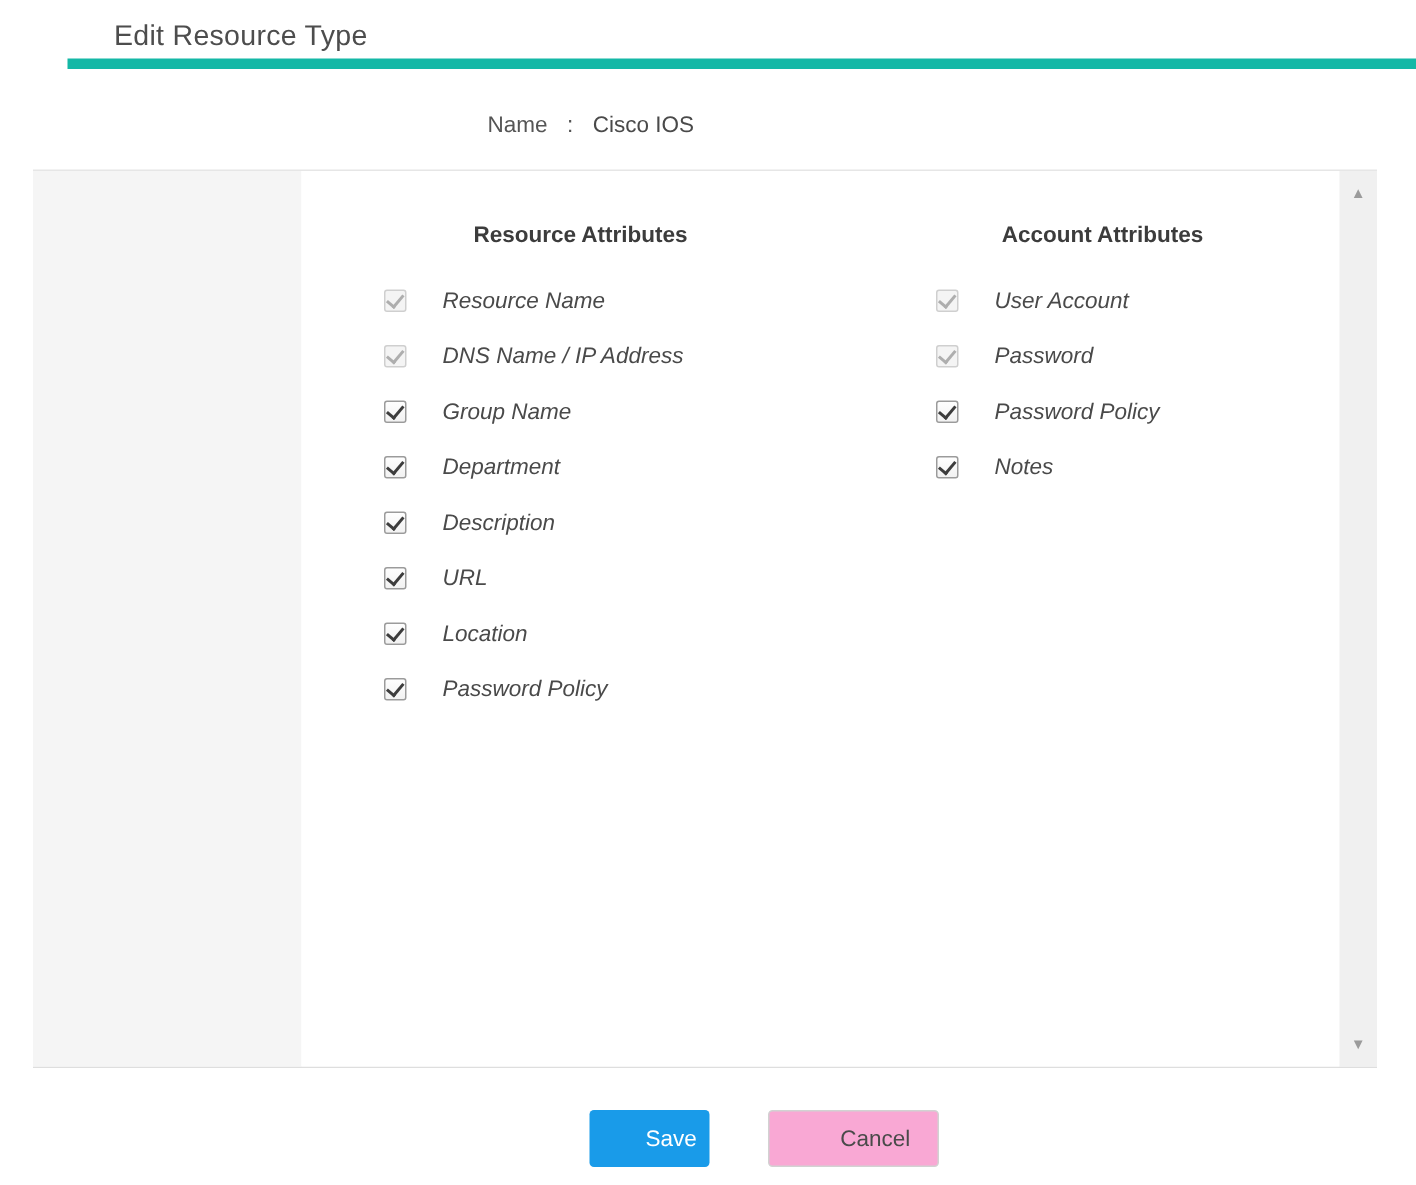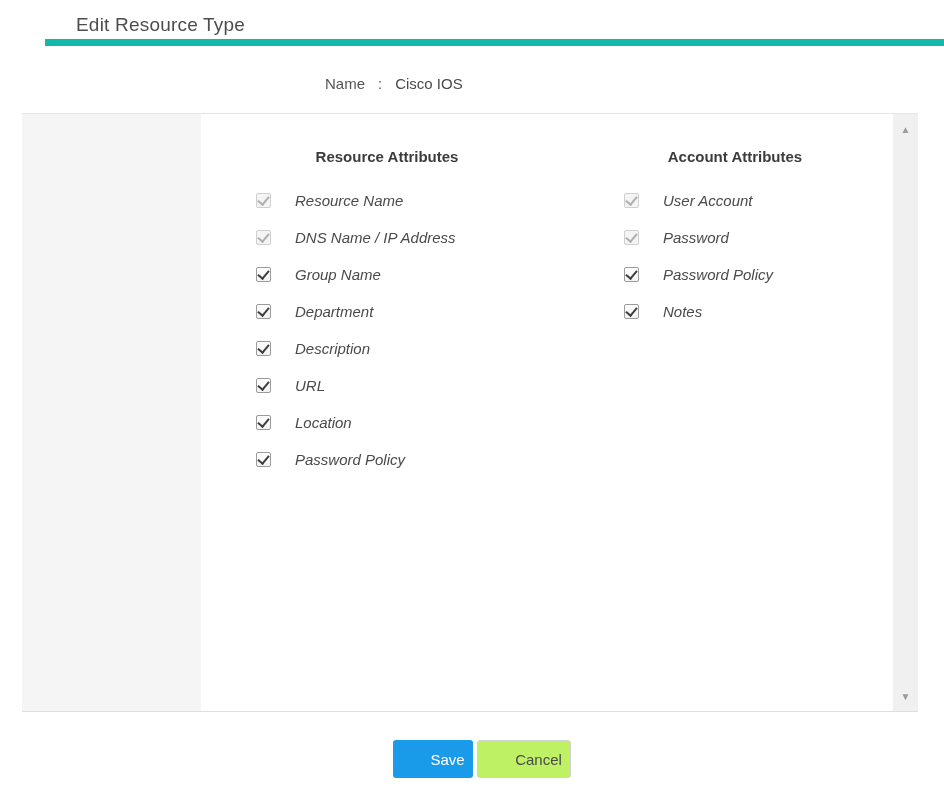--- a/index.html
+++ b/index.html
@@ -56,21 +56,21 @@
     justify-content:center; width:100%; cursor:pointer; }
   .scroll-arrow.up { padding-top:8px; }
   .scroll-arrow.down { padding-bottom:8px; }
 
   
   .footer { position:absolute; left:0; top:740px; width:944px; }
   .btn { position:absolute; height:38px; font-size:15px; border-radius:3px; cursor:pointer;
     display:flex; align-items:center; justify-content:center;
     font-family:"Liberation Sans","DejaVu Sans",sans-serif;padding-left:29px; }
   .btn-save { left:393px; width:80px; background:#199be9; color:#ffffff; border:none; }
-  .btn-cancel { left:477px; width:94px; background:#bef264; color:#4a4a4a; border:1px solid #d2d2d2; }
+  .btn-cancel { left:512px; width:114px; background:#f9a8d4; color:#4a4a4a; border:1px solid #d2d2d2; }
 </style>
 </head>
 <body>
 
 <div class="stage">
 
   <div class="modal-header">
     <div class="modal-title">Edit Resource Type</div>
     <div class="close-btn">✕</div>
   </div>

